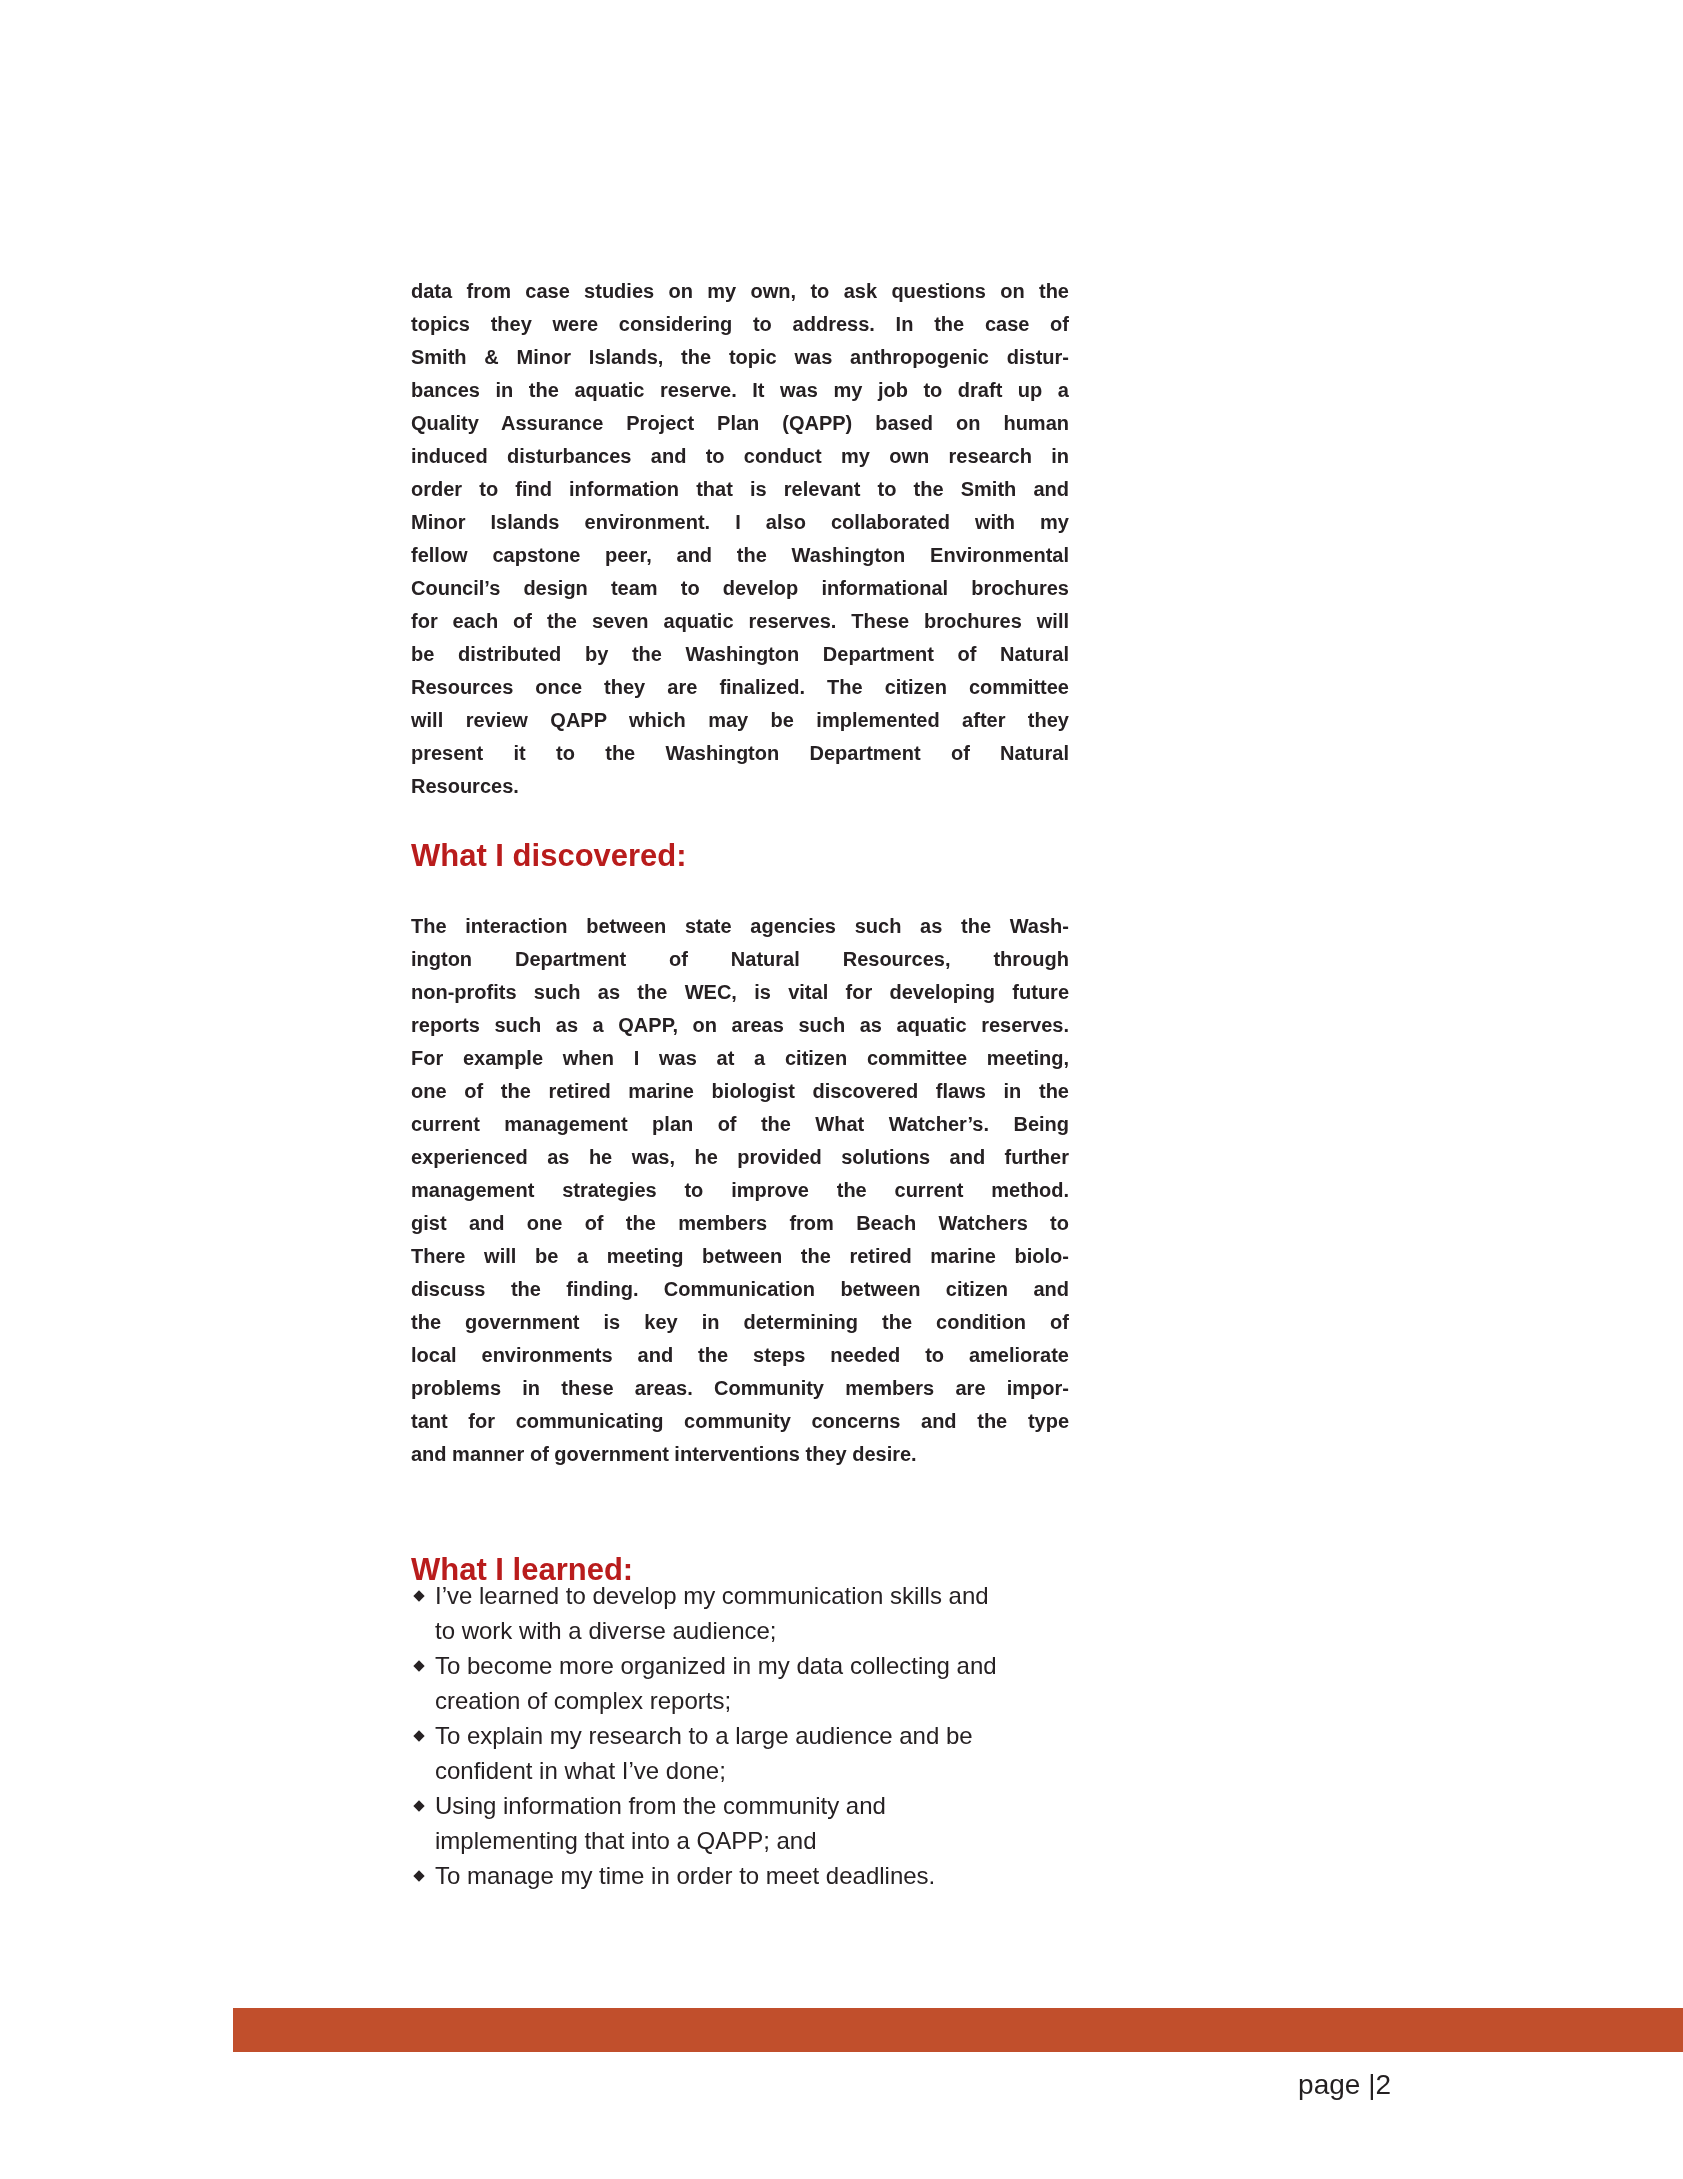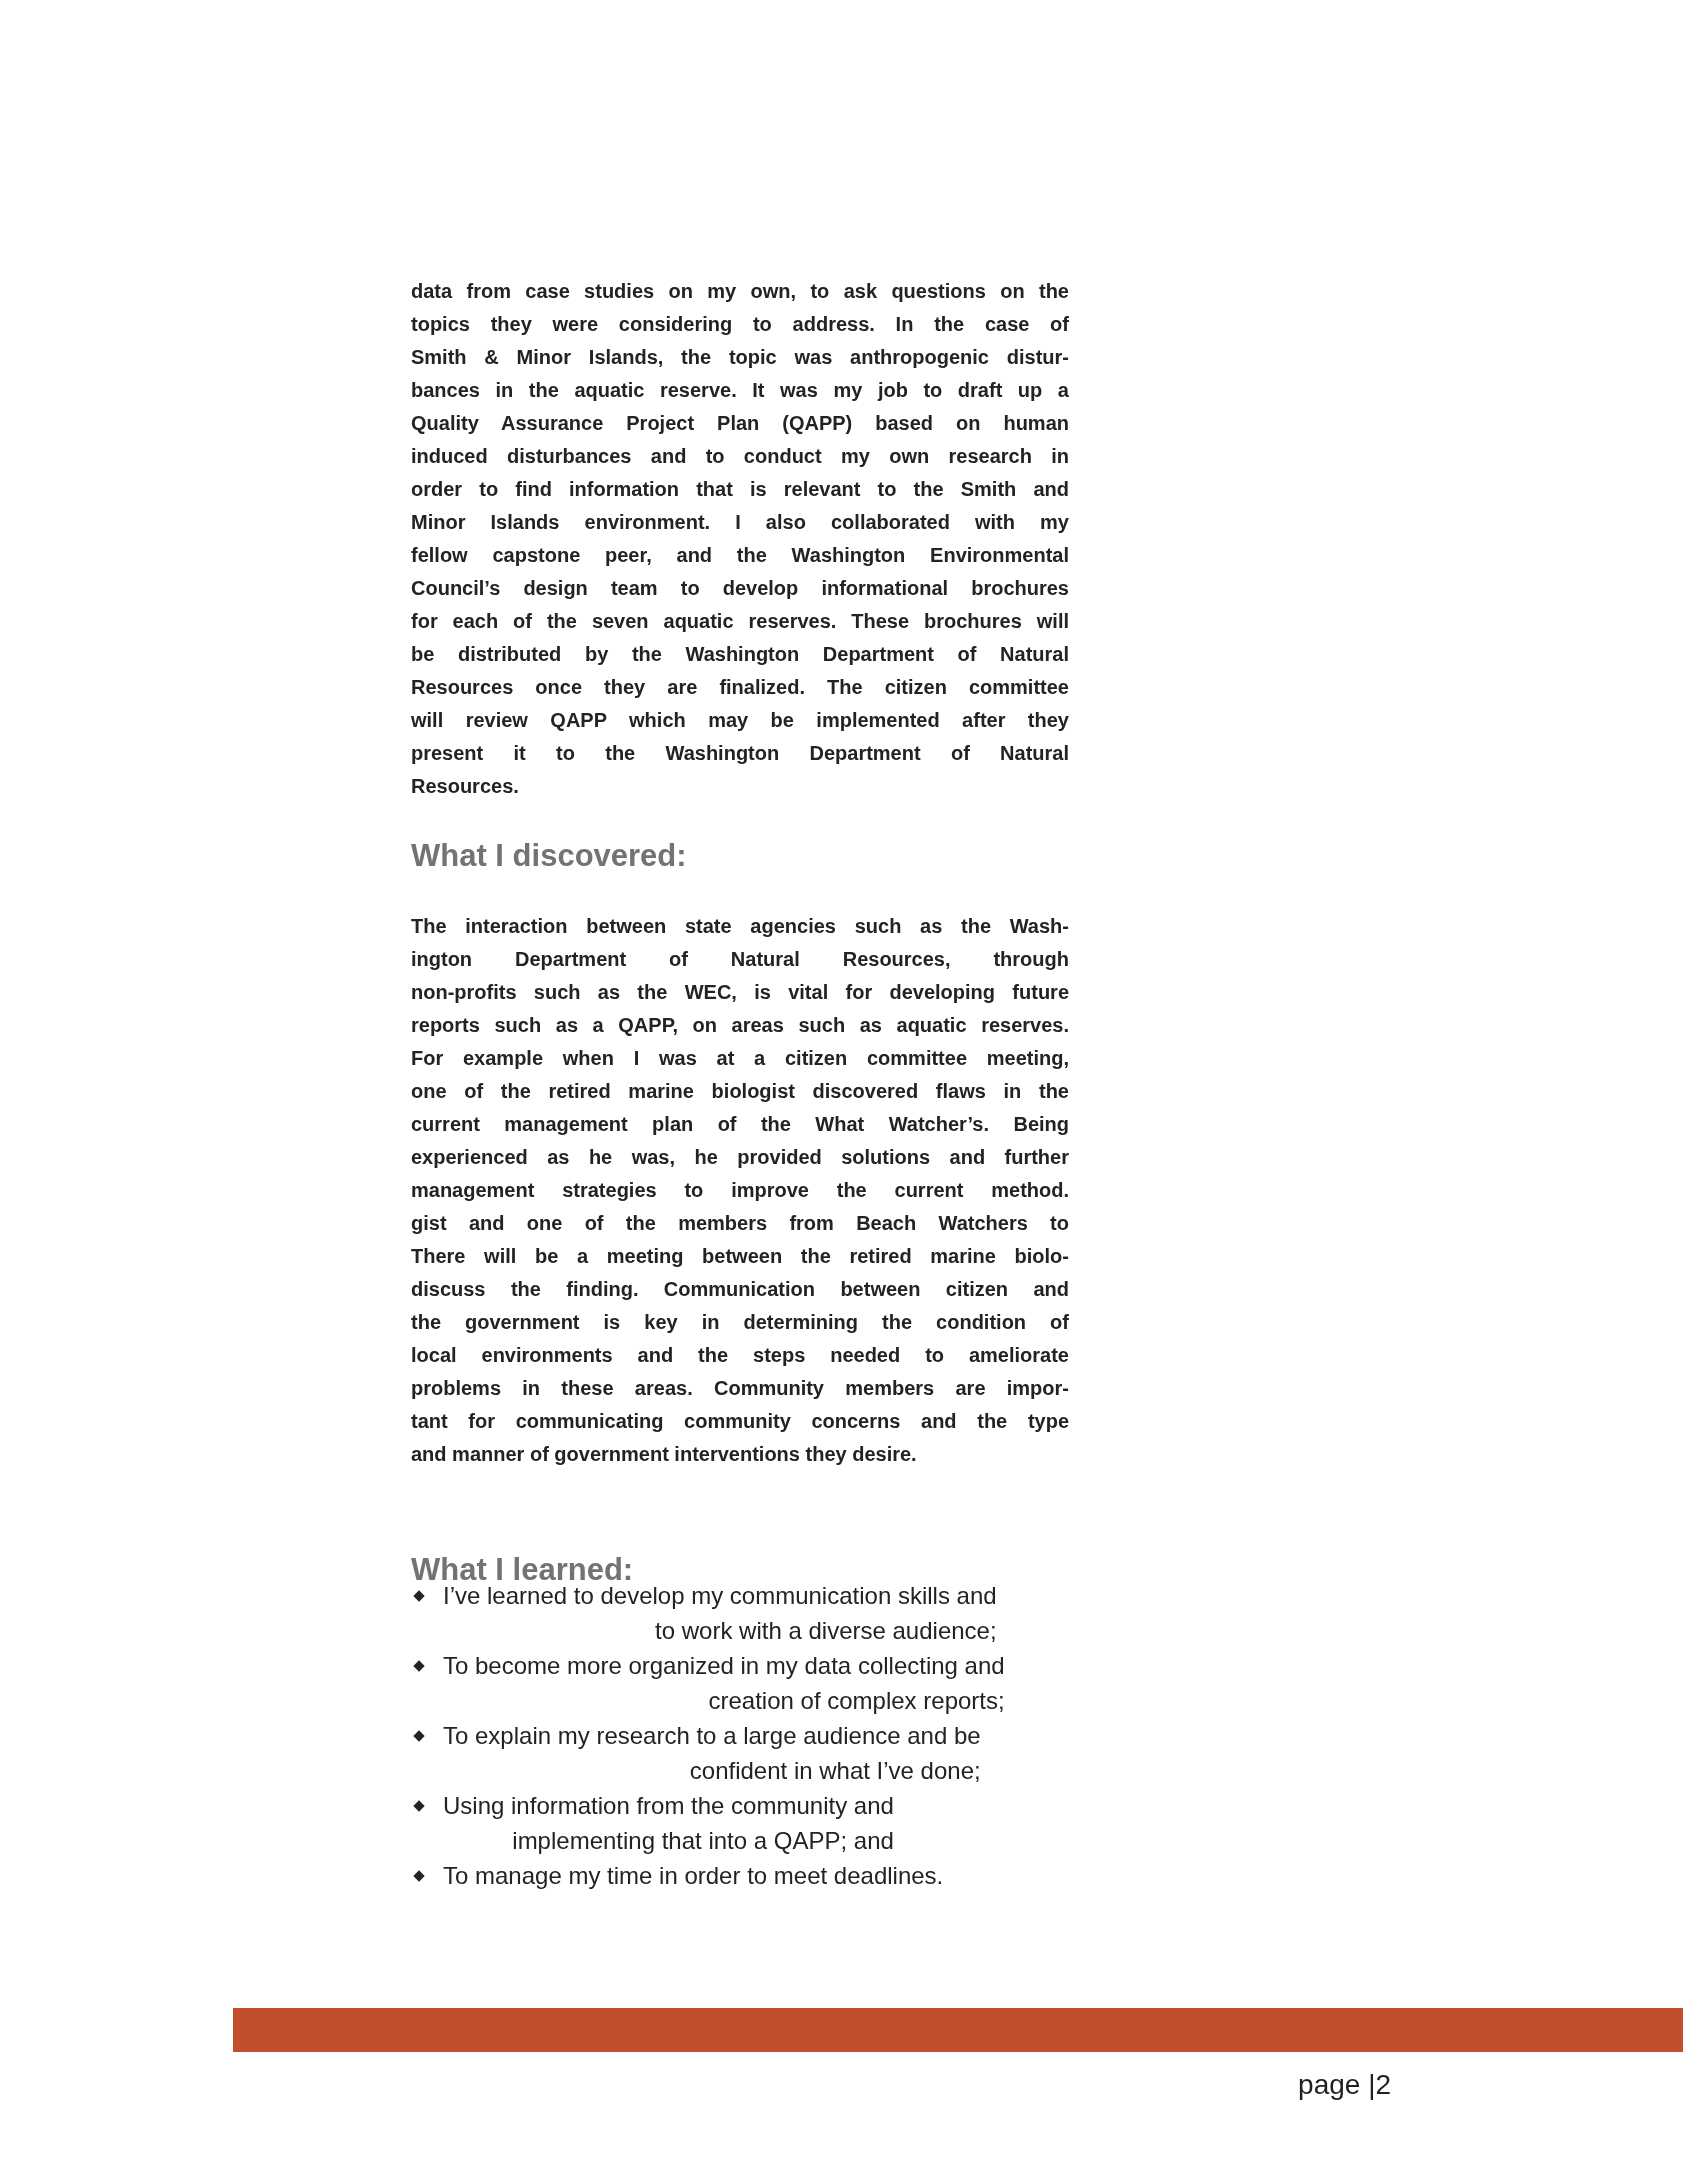--- a/index.html
+++ b/index.html
@@ -33,21 +33,21 @@
     white-space: normal;
   }
   .para .ln:last-child {
     text-align-last: left;
   }
   .heading {
     font-size: 31px;
     line-height: 36px;
     font-weight: bold;
     margin: 0;
-    color: #737373;
+    color: #b91c1c;
   }
   ul.bullets {
     list-style: none;
     margin: 0;
     padding: 0;
     font-size: 24px;
     line-height: 35px;
   }
   ul.bullets li {
     display: flex;
@@ -55,22 +55,22 @@
   }
   .glyph {
     flex: none;
     width: 8px;
     height: 8px;
     margin: 14px 0 0 4px;
     background: #262123;
     transform: rotate(45deg);
   }
   .btext {
-    margin-left: 20px;
-    text-align: right;
+    margin-left: 12px;
+    text-align: left;
   }
   .footer-bar {
     position: absolute;
     left: 233px;
     right: 0;
     top: 2008px;
     height: 44px;
   }
   .page-number {
     position: absolute;

